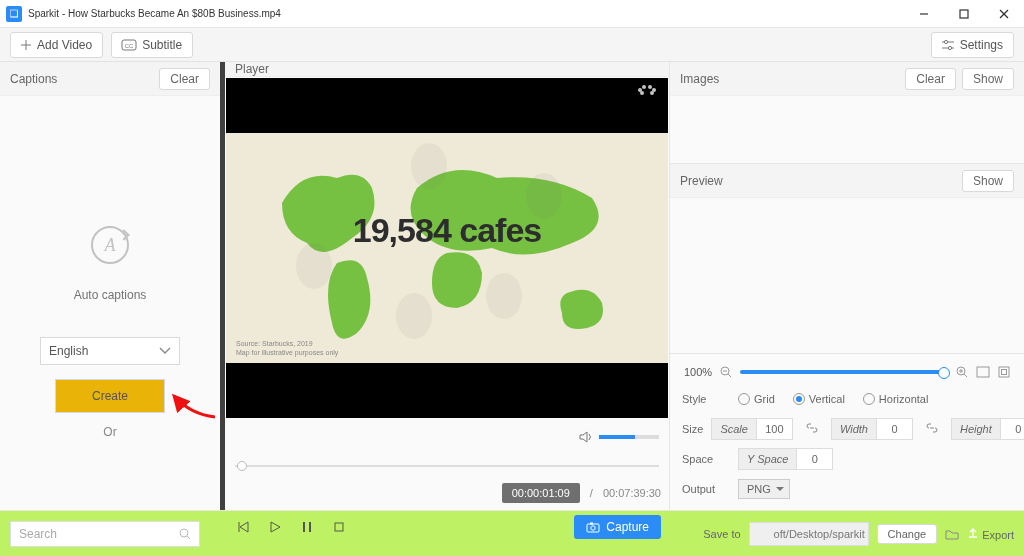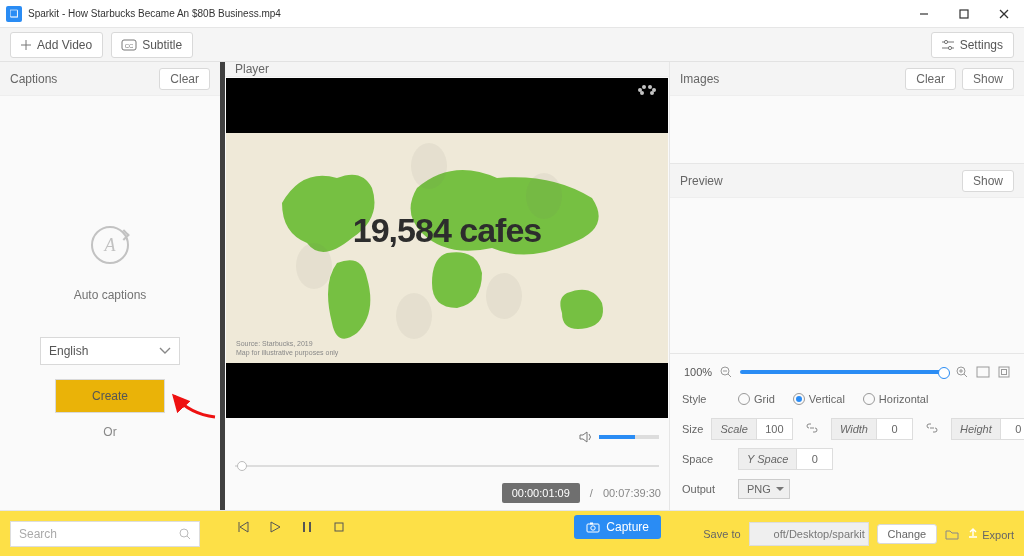--- a/index.html
+++ b/index.html
@@ -64,21 +64,21 @@
   .field { display:flex; align-items:center;}
   .field .flab { background:#eee; padding:4px 8px; border:1px solid #ddd; font-size:11px;font-style:italic;}
   .field .fval { background:#fff; border:1px solid #ddd; border-left:none; width:36px; text-align:center; padding:4px 0; font-size:11px;}
   .link-ico { padding:3px 5px; color:#888;}
   .zoom-row { display:flex; align-items:center; gap:8px; padding:6px 2px; font-size:11px;}
   .zoom-line { flex:1; height:4px; background:linear-gradient(to right,#2a8cf4 0 100%); position:relative; border-radius:2px;}
   .zoom-line::after { content:""; position:absolute; right:-2px; top:-3px; width:10px; height:10px; background:#fff; border:1px solid #2a8cf4; border-radius:50%;}
   .out-select { border:1px solid #ccc; background:#efefef; padding:3px 18px 3px 8px; position:relative; font-size:11px;}
   .out-select::after{content:"";position:absolute;right:5px;top:7px;border:4px solid transparent;border-top-color:#777;}
 
-  .bottom-bar { height:46px; border-top:1px solid #e6e6e6; display:flex; align-items:center; padding:0 10px; background:#fde047; gap:10px;}
+  .bottom-bar { height:46px; border-top:1px solid #e6e6e6; display:flex; align-items:center; padding:0 10px; background:#bef264; gap:10px;}
   .searchbox { width:190px; height:26px; border:1px solid #ddd; background:#fff; display:flex; align-items:center; padding:0 8px; color:#aaa; gap:6px; justify-content:space-between;}
   .save-row { margin-left:auto; display:flex; align-items:center; gap:8px; font-size:11px; color:#666;}
   .path-box { border:1px solid #ddd; background:#efefef; padding:5px 24px; width:120px; overflow:hidden; white-space:nowrap; color:#777;}
   svg { overflow:visible;}
 </style>
 </head>
 <body>
 
 <div class="titlebar">
   <div class="logo">❏</div>

